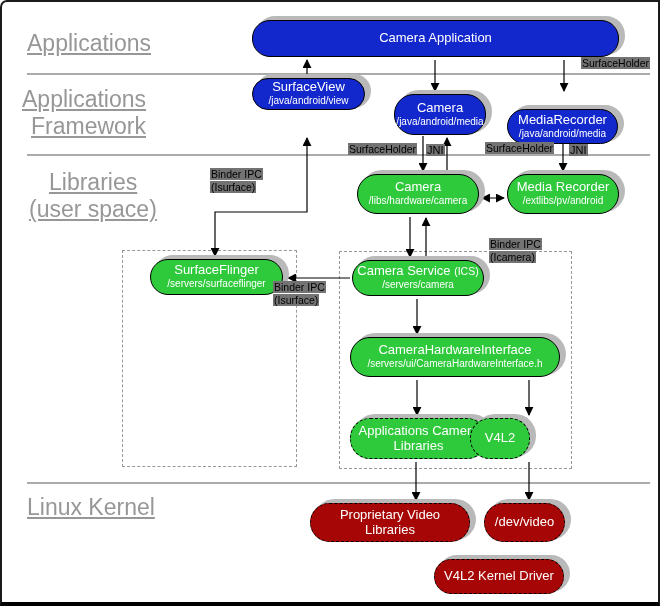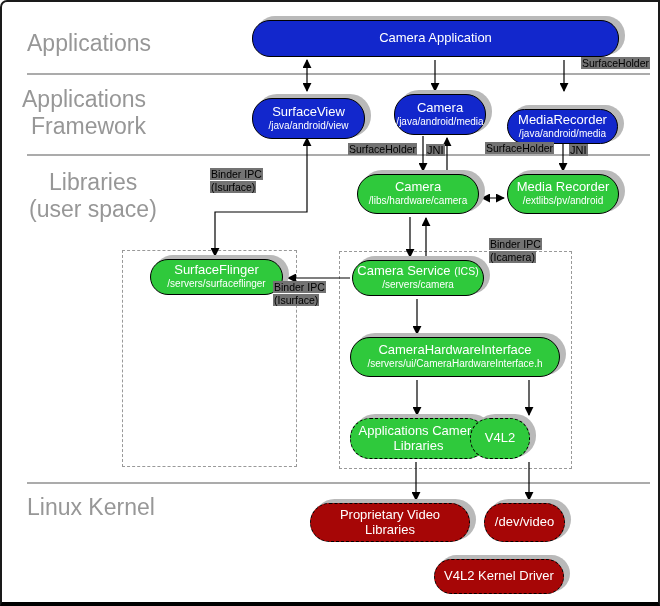--- a/index.html
+++ b/index.html
@@ -4,21 +4,21 @@
 <style>
   html,body { margin:0; padding:0; background:#fff; }
   #frame {
     position:relative; width:660px; height:606px; box-sizing:border-box;
     background:#fff; overflow:hidden;
     border:2px solid #1a1a1a; border-bottom:4px solid #000;
     border-radius:7px 0 0 0;
     font-family:"Liberation Sans","DejaVu Sans",sans-serif;
   }
   .divider { position:absolute; left:25px; width:623px; height:2px; background:var(--divider_gray,#ababab); z-index:0; }
-  .section-label { position:absolute; color:var(--section_label_gray,#979797); font-size:23px; line-height:1.18; z-index:1; white-space:nowrap; }
+  .section-label { position:absolute; color:var(--section_label_gray,#979797); font-size:23px; line-height:1.18; z-index:1; white-space:nowrap;text-decoration:underline; }
   .dashed-region { position:absolute; border:1px dashed var(--dashed_region_gray,#999); z-index:1; }
   svg.connectors { position:absolute; left:0; top:0; z-index:2; }
   .node {
     position:absolute; box-sizing:border-box; z-index:3;
     border:1.4px solid #000; border-radius:20px; color:#fff;
     display:flex; flex-direction:column; justify-content:center; align-items:center;
     text-align:center; box-shadow:5px -3px 0 1px var(--shadow_gray,#b9b9b9);
   }
   .node .t { font-size:13px; line-height:1.12; white-space:nowrap; }
   .node .s { font-size:10px; line-height:1.25; white-space:nowrap; }
@@ -81,21 +81,21 @@
       <path d="M415,378 V413" marker-end="url(#ah)"></path>
       <path d="M527,378 V413" marker-end="url(#ah)"></path>
       <path d="M414,460 V498" marker-end="url(#ah)"></path>
       <path d="M527,460 V498" marker-end="url(#ah)"></path>
     </g>
   </svg>
 
   <div class="node blue" style="left:250px; top:18px; width:367px; height:37px; border-radius:18px;">
     <span class="t">Camera Application</span>
   </div>
-  <div class="node blue" style="left:250px; top:96px; width:113px; height:41px;text-align:right;">
+  <div class="node blue" style="left:250px; top:76px; width:113px; height:32px;text-align:right;">
     <span class="t">SurfaceView</span>
     <span class="s">/java/android/view</span>
   </div>
   <div class="node blue" style="left:392px; top:92px; width:92px; height:41px;">
     <span class="t">Camera</span>
     <span class="s">/java/android/media</span>
   </div>
   <div class="node blue" style="left:505px; top:96px; width:111px; height:35px;margin-top:11px;">
     <span class="t">MediaRecorder</span>
     <span class="s">/java/android/media</span>

